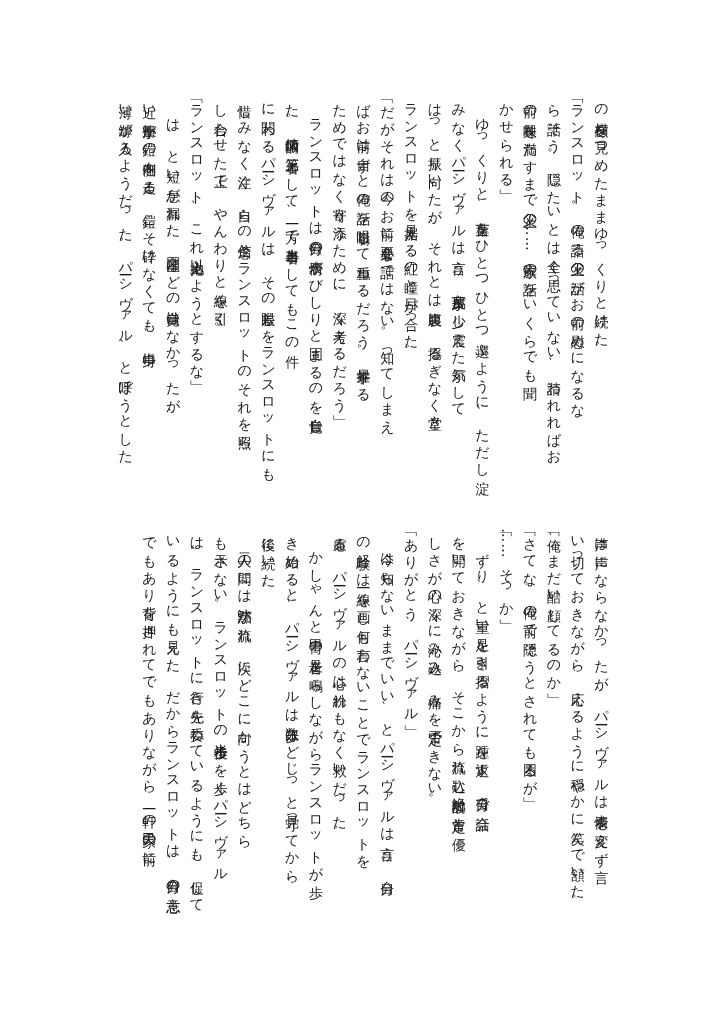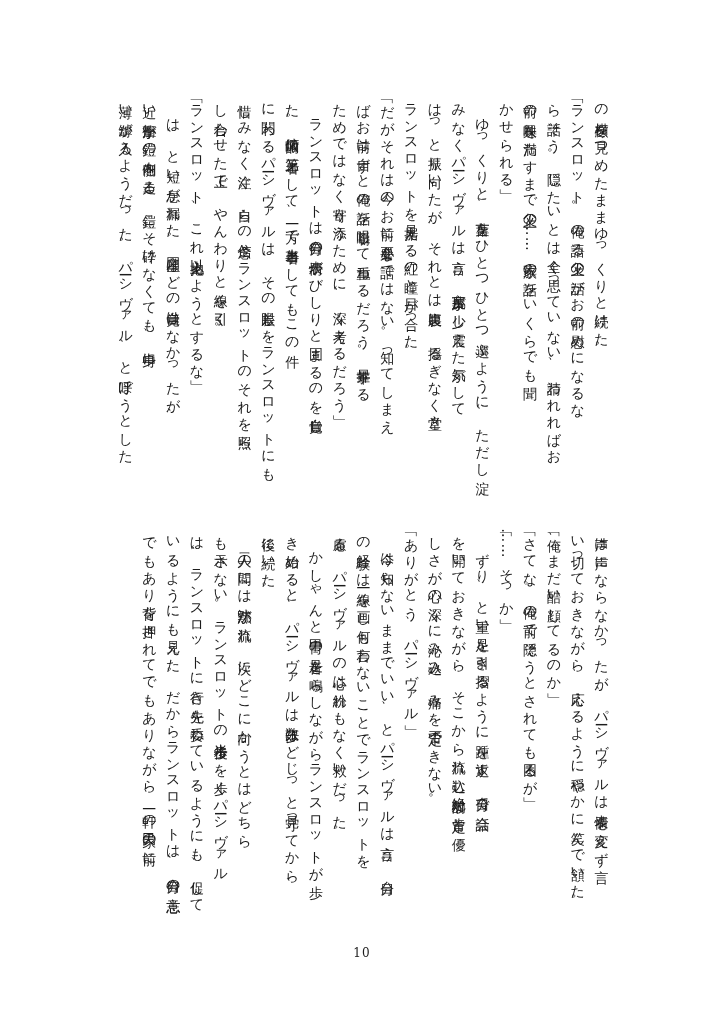--- a/index.html
+++ b/index.html
@@ -86,15 +86,14 @@
       <div class="tline">　かしゃんと甲冑の足音を鳴らしながらランスロットが歩</div>
       <div class="tline">き始めると、パーシヴァルは数歩ほどじっと見守ってから、</div>
       <div class="tline">後に続いた。</div>
       <div class="tline">　二人の間には沈黙が流れ、次にどこに向かうとはどちら</div>
       <div class="tline">も示さない。ランスロットの半歩後ろを歩くパーシヴァル</div>
       <div class="tline">は、ランスロットに行き先を委ねているようにも、促して</div>
       <div class="tline">いるようにも見えた。だからランスロットは、自分の意志</div>
       <div class="tline">でもあり背を押されてでもありながら、一軒の民家の前に</div>
     </div>
 
-  <div class="page-number">10</div>
 
 </div>
 
 </body></html>

